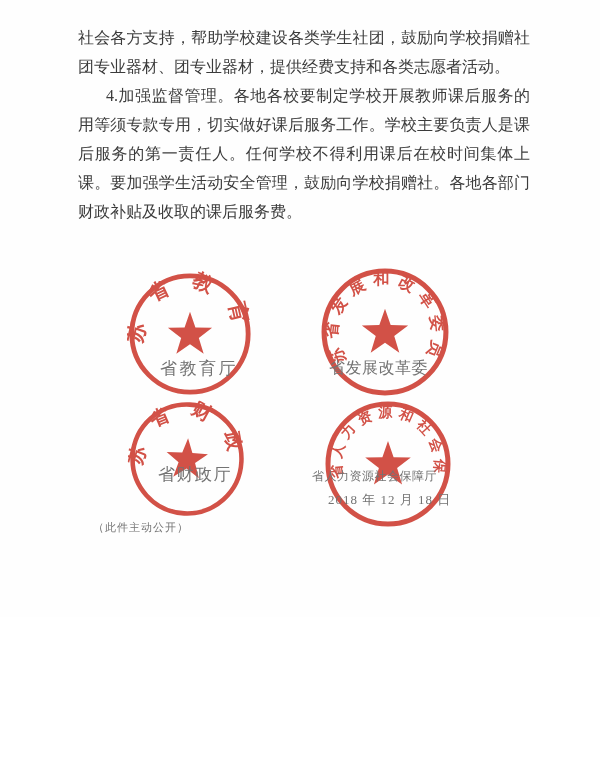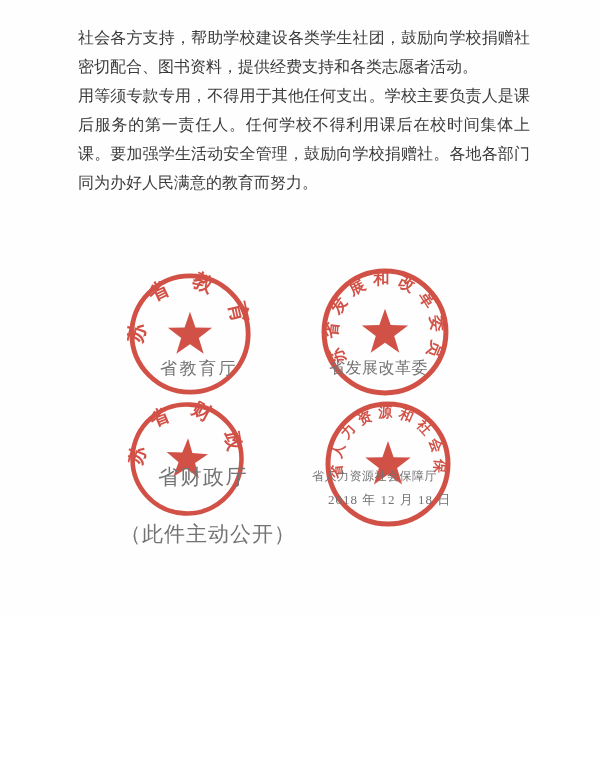--- a/index.html
+++ b/index.html
@@ -24,24 +24,24 @@
   .seal-ringtext { fill:#cc3a2e; font-family:"Liberation Serif","DejaVu Serif",serif; font-weight:bold; }
   .rt6  { font-size:21px; letter-spacing:21px; }
   .rt11 { font-size:16px; letter-spacing:7px; }
   .rt13 { font-size:14px; letter-spacing:5.5px; }
   
   .seal-label, .date-line, .disclosure {
     position:absolute; z-index:2; color:#737373; white-space:nowrap;
   }
   .lbl-edu  { left:160px; top:357px; font-size:17px;   letter-spacing:2.5px; }
   .lbl-dev  { left:329px; top:358px; font-size:16px;   letter-spacing:0.5px;font-family:Liberation Mono, monospace; }
-  .lbl-fin  { left:158px; top:463px; font-size:21px;   letter-spacing:1.5px; }
+  .lbl-fin  { left:158px; top:463px; font-size:17px;   letter-spacing:1.5px; }
   .lbl-hr   { left:312px; top:468px; font-size:12px;   letter-spacing:0.5px; }
   .date-line  { left:328px; top:491px; font-size:13px; letter-spacing:1px; }
-  .disclosure { left:93px;  top:520px; font-size:21px; letter-spacing:1px;margin-left:27px; }
+  .disclosure { left:93px;  top:520px; font-size:11px; letter-spacing:1px; }
   .page-number {
     position:absolute; left:90px; top:698px;
     color:#666; font-size:15px; letter-spacing:1px;
   }
   
   .artifact-dark {
     position:absolute; left:0; top:762px; width:400px; height:9px;
     background:#58585a;
   }
   .artifact-light {
@@ -58,25 +58,26 @@
       90% 55%, 95% 30%, 100% 50%, 100% 100%, 0 100%);
   }
 </style>
 </head>
 <body>
 
 <div class="page">
 
   <div class="bodytext">
     <div class="line just">社会各方支持，帮助学校建设各类学生社团，鼓励向学校捐赠社</div>
-    <div class="line">密切配合、图书资料，提供经费支持和各类志愿者活动。</div>
-    <div class="line just">用等须专款专用，不得用于其他任何支出。学校主要负责人是课</div>
+    <div class="line">团专业器材、团专业器材，提供经费支持和各类志愿者活动。</div>
+    <div class="line just indent">4.加强监督管理。各地各校要制定学校开展教师课后服务的</div>
+    <div class="line just">用等须专款专用，切实做好课后服务工作。学校主要负责人是课</div>
     <div class="line just">后服务的第一责任人。任何学校不得利用课后在校时间集体上</div>
     <div class="line just">课。要加强学生活动安全管理，鼓励向学校捐赠社。各地各部门</div>
-    <div class="line">同为办好人民满意的教育而努力。</div>
+    <div class="line">财政补贴及收取的课后服务费。</div>
   </div>
 
   <div class="seal" style="left:127px; top:271px; width:126px; height:126px;">
     <svg viewBox="0 0 130 130">
       <defs>
           <path id="ringpath1" d="M 22.4 84.9 A 47 47 0 1 1 107.6 84.9"></path>
         </defs>
       <circle class="seal-ring" cx="65" cy="65" r="60"></circle>
       <polygon class="seal-star" points="65,42 70.6,58.2 87.8,58.6 74.1,69 79.1,85.4 65,75.6 50.9,85.4 55.9,69 42.2,58.6 59.4,58.2"></polygon>
       <text class="seal-ringtext rt6" text-anchor="middle">

